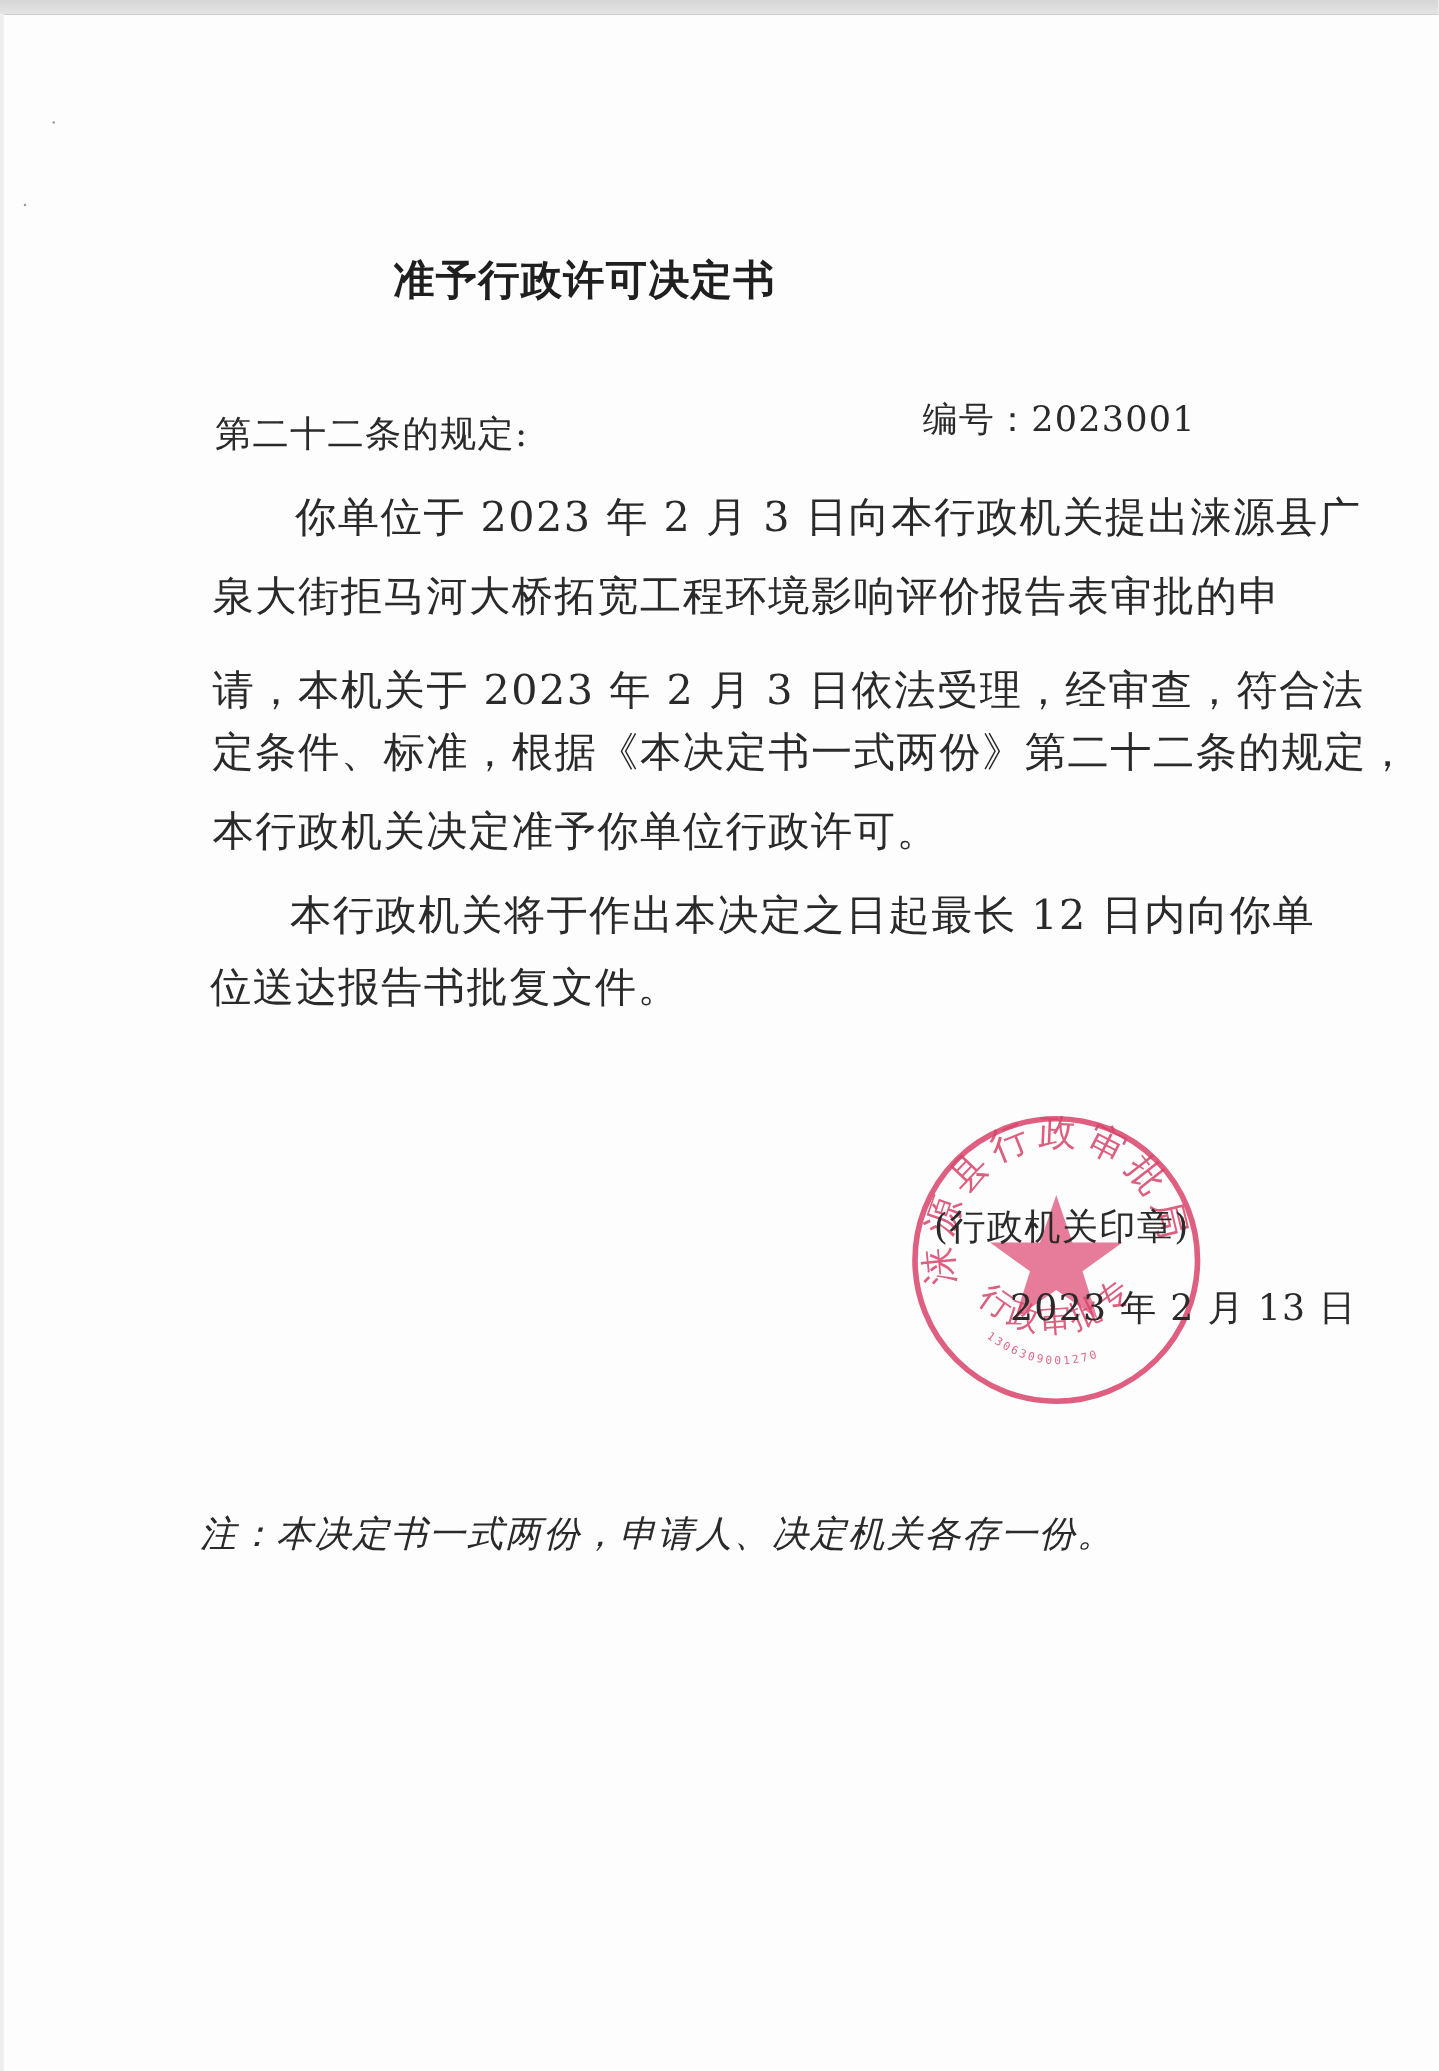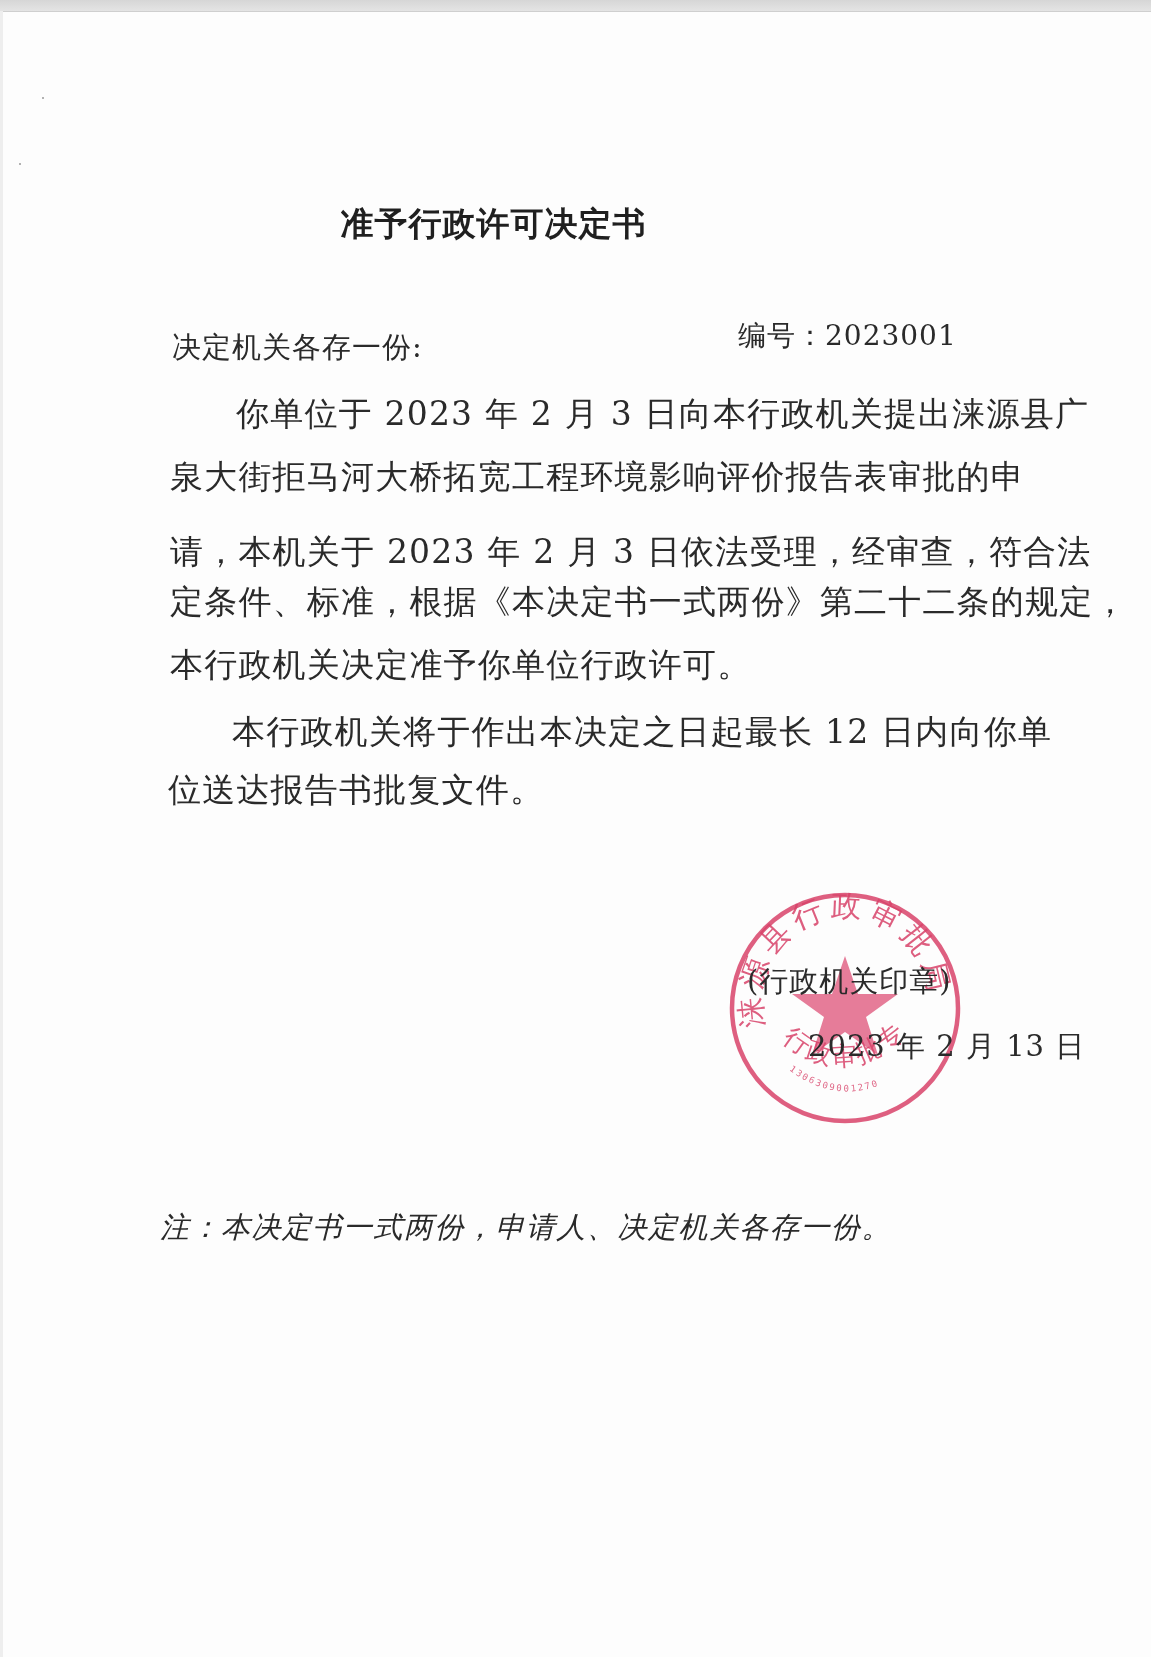--- a/index.html
+++ b/index.html
@@ -4,40 +4,40 @@
 <style>
   html,body{margin:0;padding:0;}
   body{width:1151px;height:1657px;background:#fdfdfd;position:relative;overflow:hidden;
        font-family:"DejaVu Serif","Liberation Serif",serif;color:#2a2a2a;}
   .topbar{position:absolute;left:0;top:0;width:1151px;height:11px;
           background:linear-gradient(#d6d6d6,#e4e4e4);border-bottom:1px solid #cfcfcf;}
   .leftedge{position:absolute;left:0;top:11px;width:3px;height:1646px;background:#eeeeee;}
   .speck{position:absolute;width:2px;height:2px;background:#999;border-radius:1px;}
   .title{position:absolute;left:0;width:935px;top:202px;text-align:center;
          font-family:"DejaVu Sans","Liberation Sans",sans-serif;font-weight:bold;font-size:33px;
-         letter-spacing:1px;color:#1f1f1f;margin-left:26px;}
+         letter-spacing:1px;color:#1f1f1f;}
   .docno{position:absolute;left:738px;top:276px;font-size:28px;letter-spacing:1px;margin-top:41px;}
   .addressee{position:absolute;left:172px;top:328px;font-size:29px;letter-spacing:1px;}
   .line{position:absolute;left:170px;font-size:33px;white-space:nowrap;letter-spacing:1.2px;}
   .seal{position:absolute;left:727px;top:890px;width:236px;height:236px;}
   .sig1{position:absolute;left:747px;top:962px;font-size:29px;letter-spacing:1px;white-space:nowrap;}
   .sig2{position:absolute;left:776px;top:1027px;font-size:29px;letter-spacing:1px;white-space:nowrap;margin-left:32px;}
   .note{position:absolute;left:160px;top:1208px;font-size:29px;letter-spacing:1.5px;white-space:nowrap;font-style:italic;}
 </style>
 </head>
 <body>
 
 <div class="topbar"></div>
 <div class="leftedge"></div>
 <div class="speck" style="left:42px;top:97px"></div>
 <div class="speck" style="left:19px;top:163px"></div>
 
 <div class="title">准予行政许可决定书</div>
 <div class="docno">编号：2023001</div>
-<div class="addressee">决定机关各存一份:</div>
+<div class="addressee">第二十二条的规定:</div>
 
 <div class="line" style="left:236px;top:392px">你单位于 2023 年 2 月 3 日向本行政机关提出涞源县广</div>
 <div class="line" style="top:455px">泉大街拒马河大桥拓宽工程环境影响评价报告表审批的申</div>
 <div class="line" style="top:530px">请，本机关于 2023 年 2 月 3 日依法受理，经审查，符合法</div>
 <div class="line" style="top:580px">定条件、标准，根据《本决定书一式两份》第二十二条的规定，</div>
 <div class="line" style="top:643px">本行政机关决定准予你单位行政许可。</div>
 <div class="line" style="left:232px;top:710px">本行政机关将于作出本决定之日起最长 12 日内向你单</div>
 <div class="line" style="left:168px;top:768px">位送达报告书批复文件。</div>
 
 <svg class="seal" viewBox="0 0 236 236">

